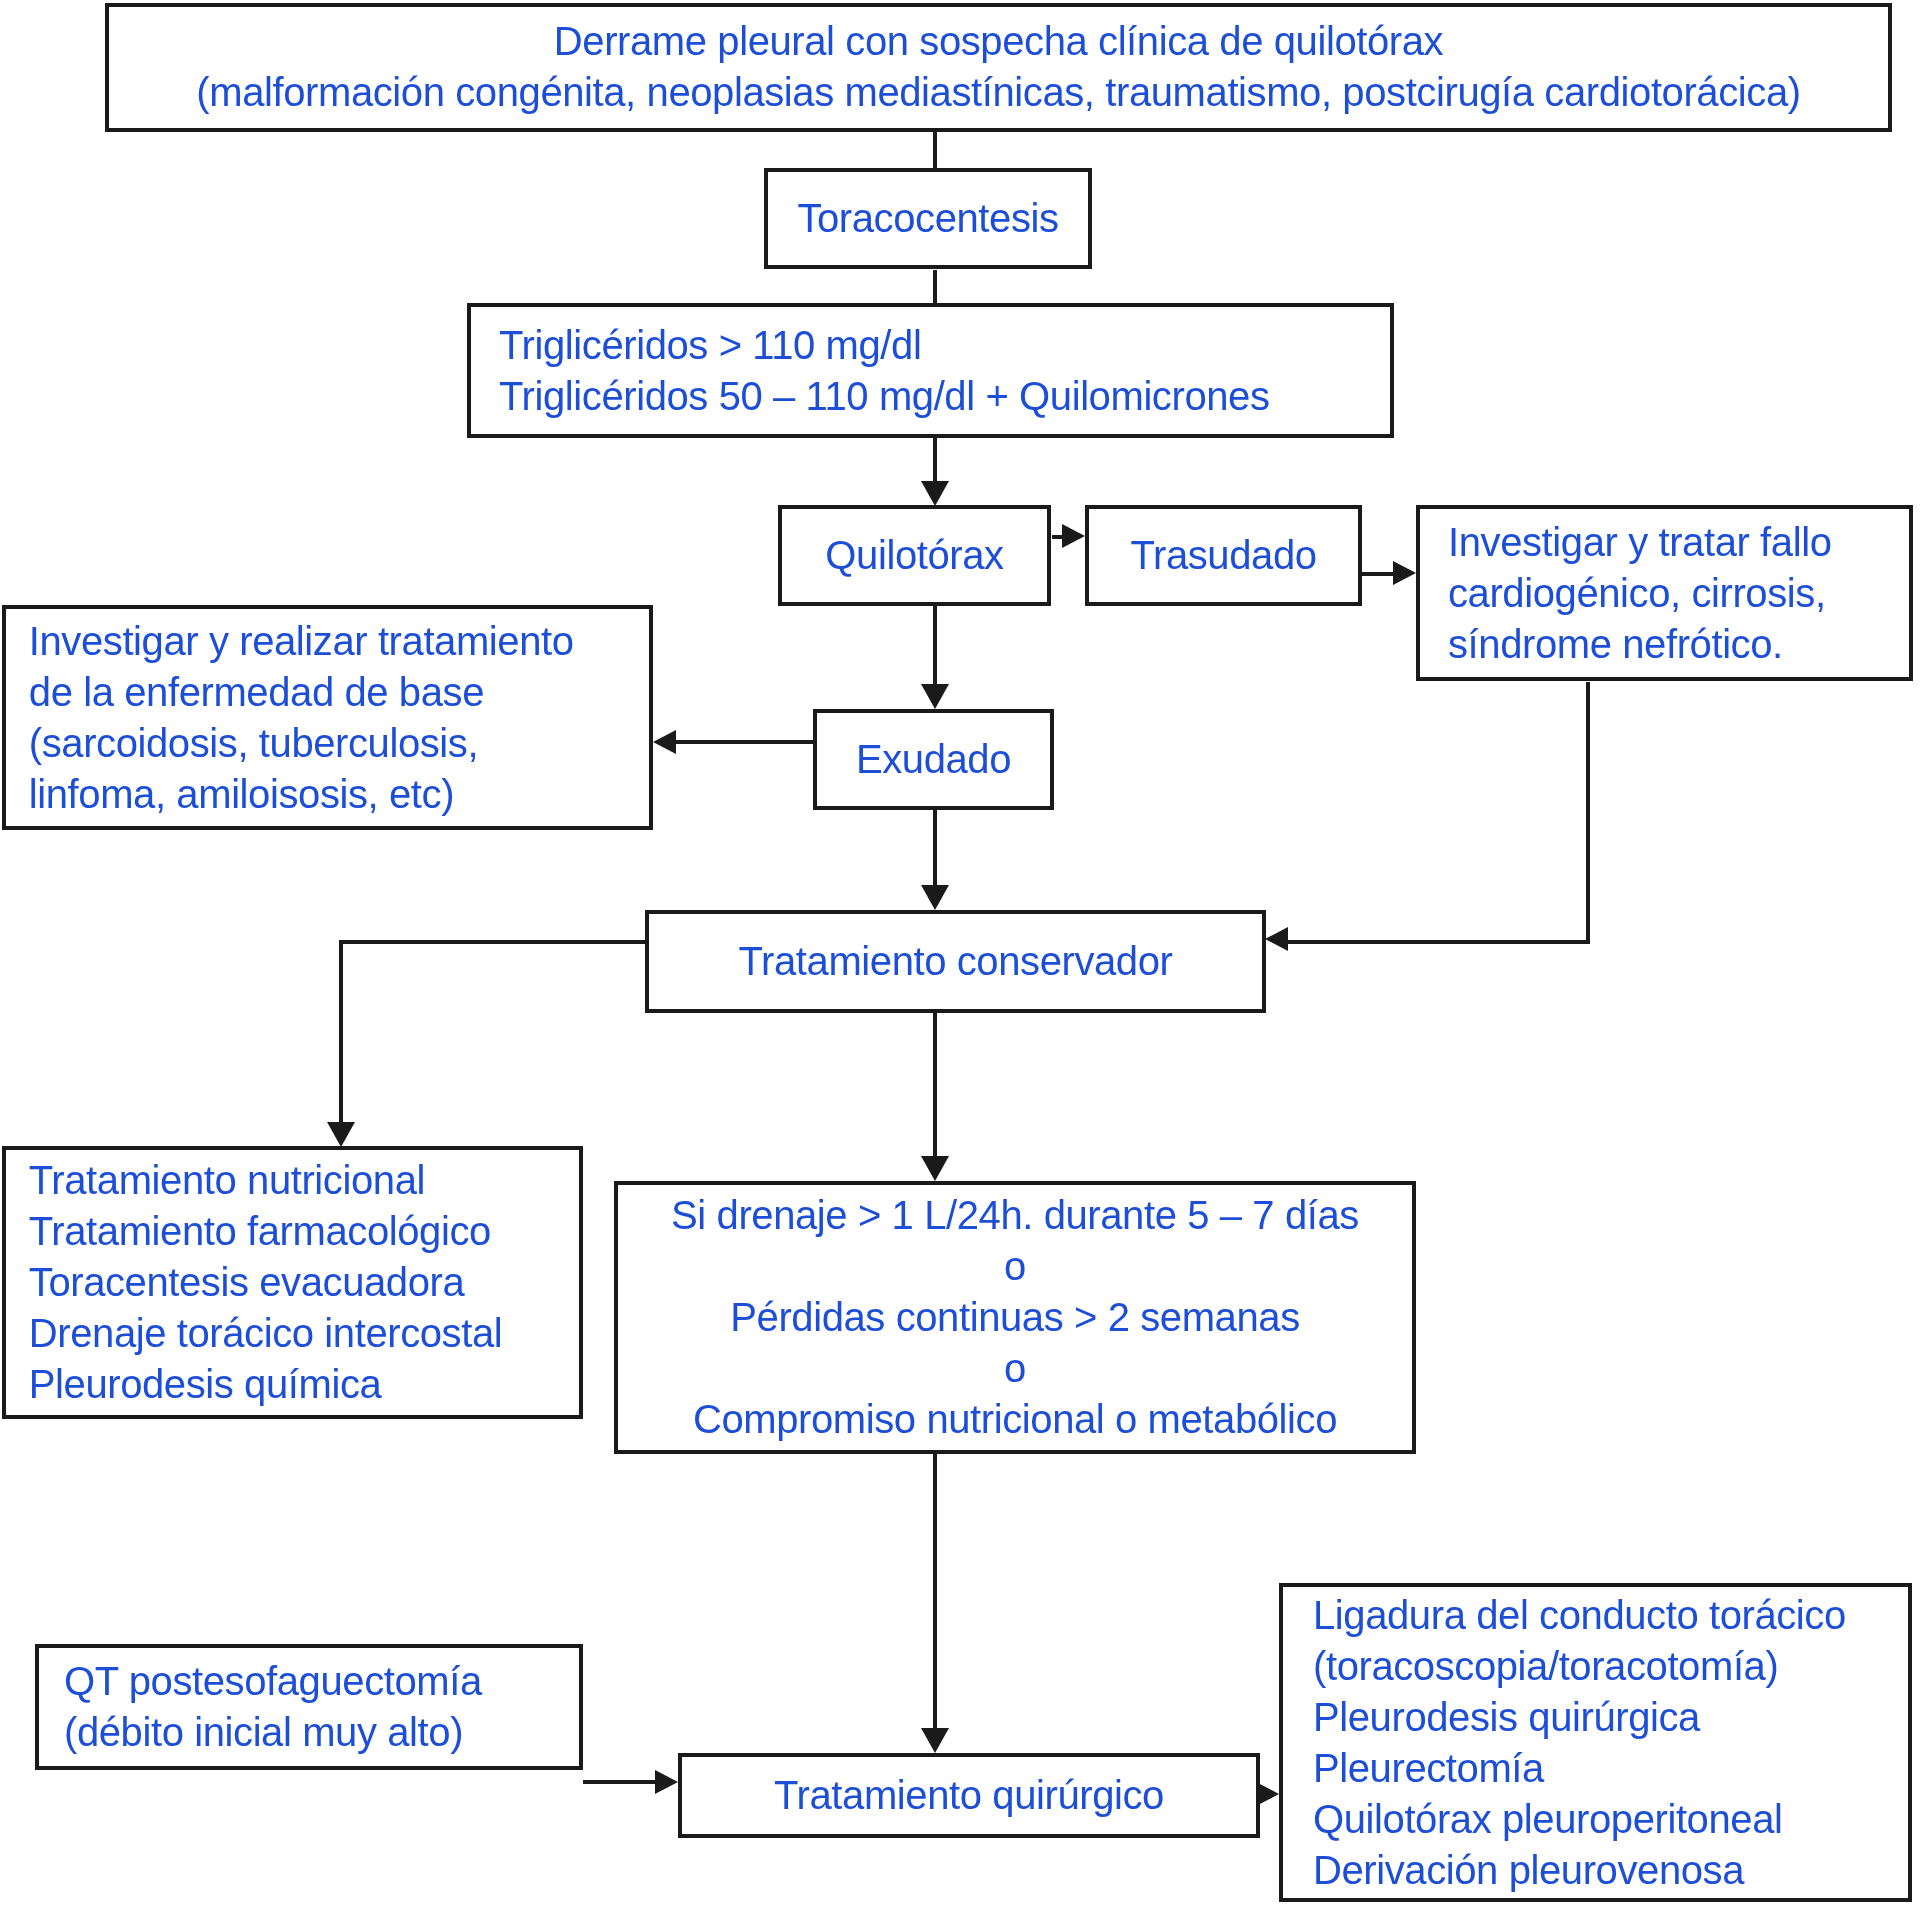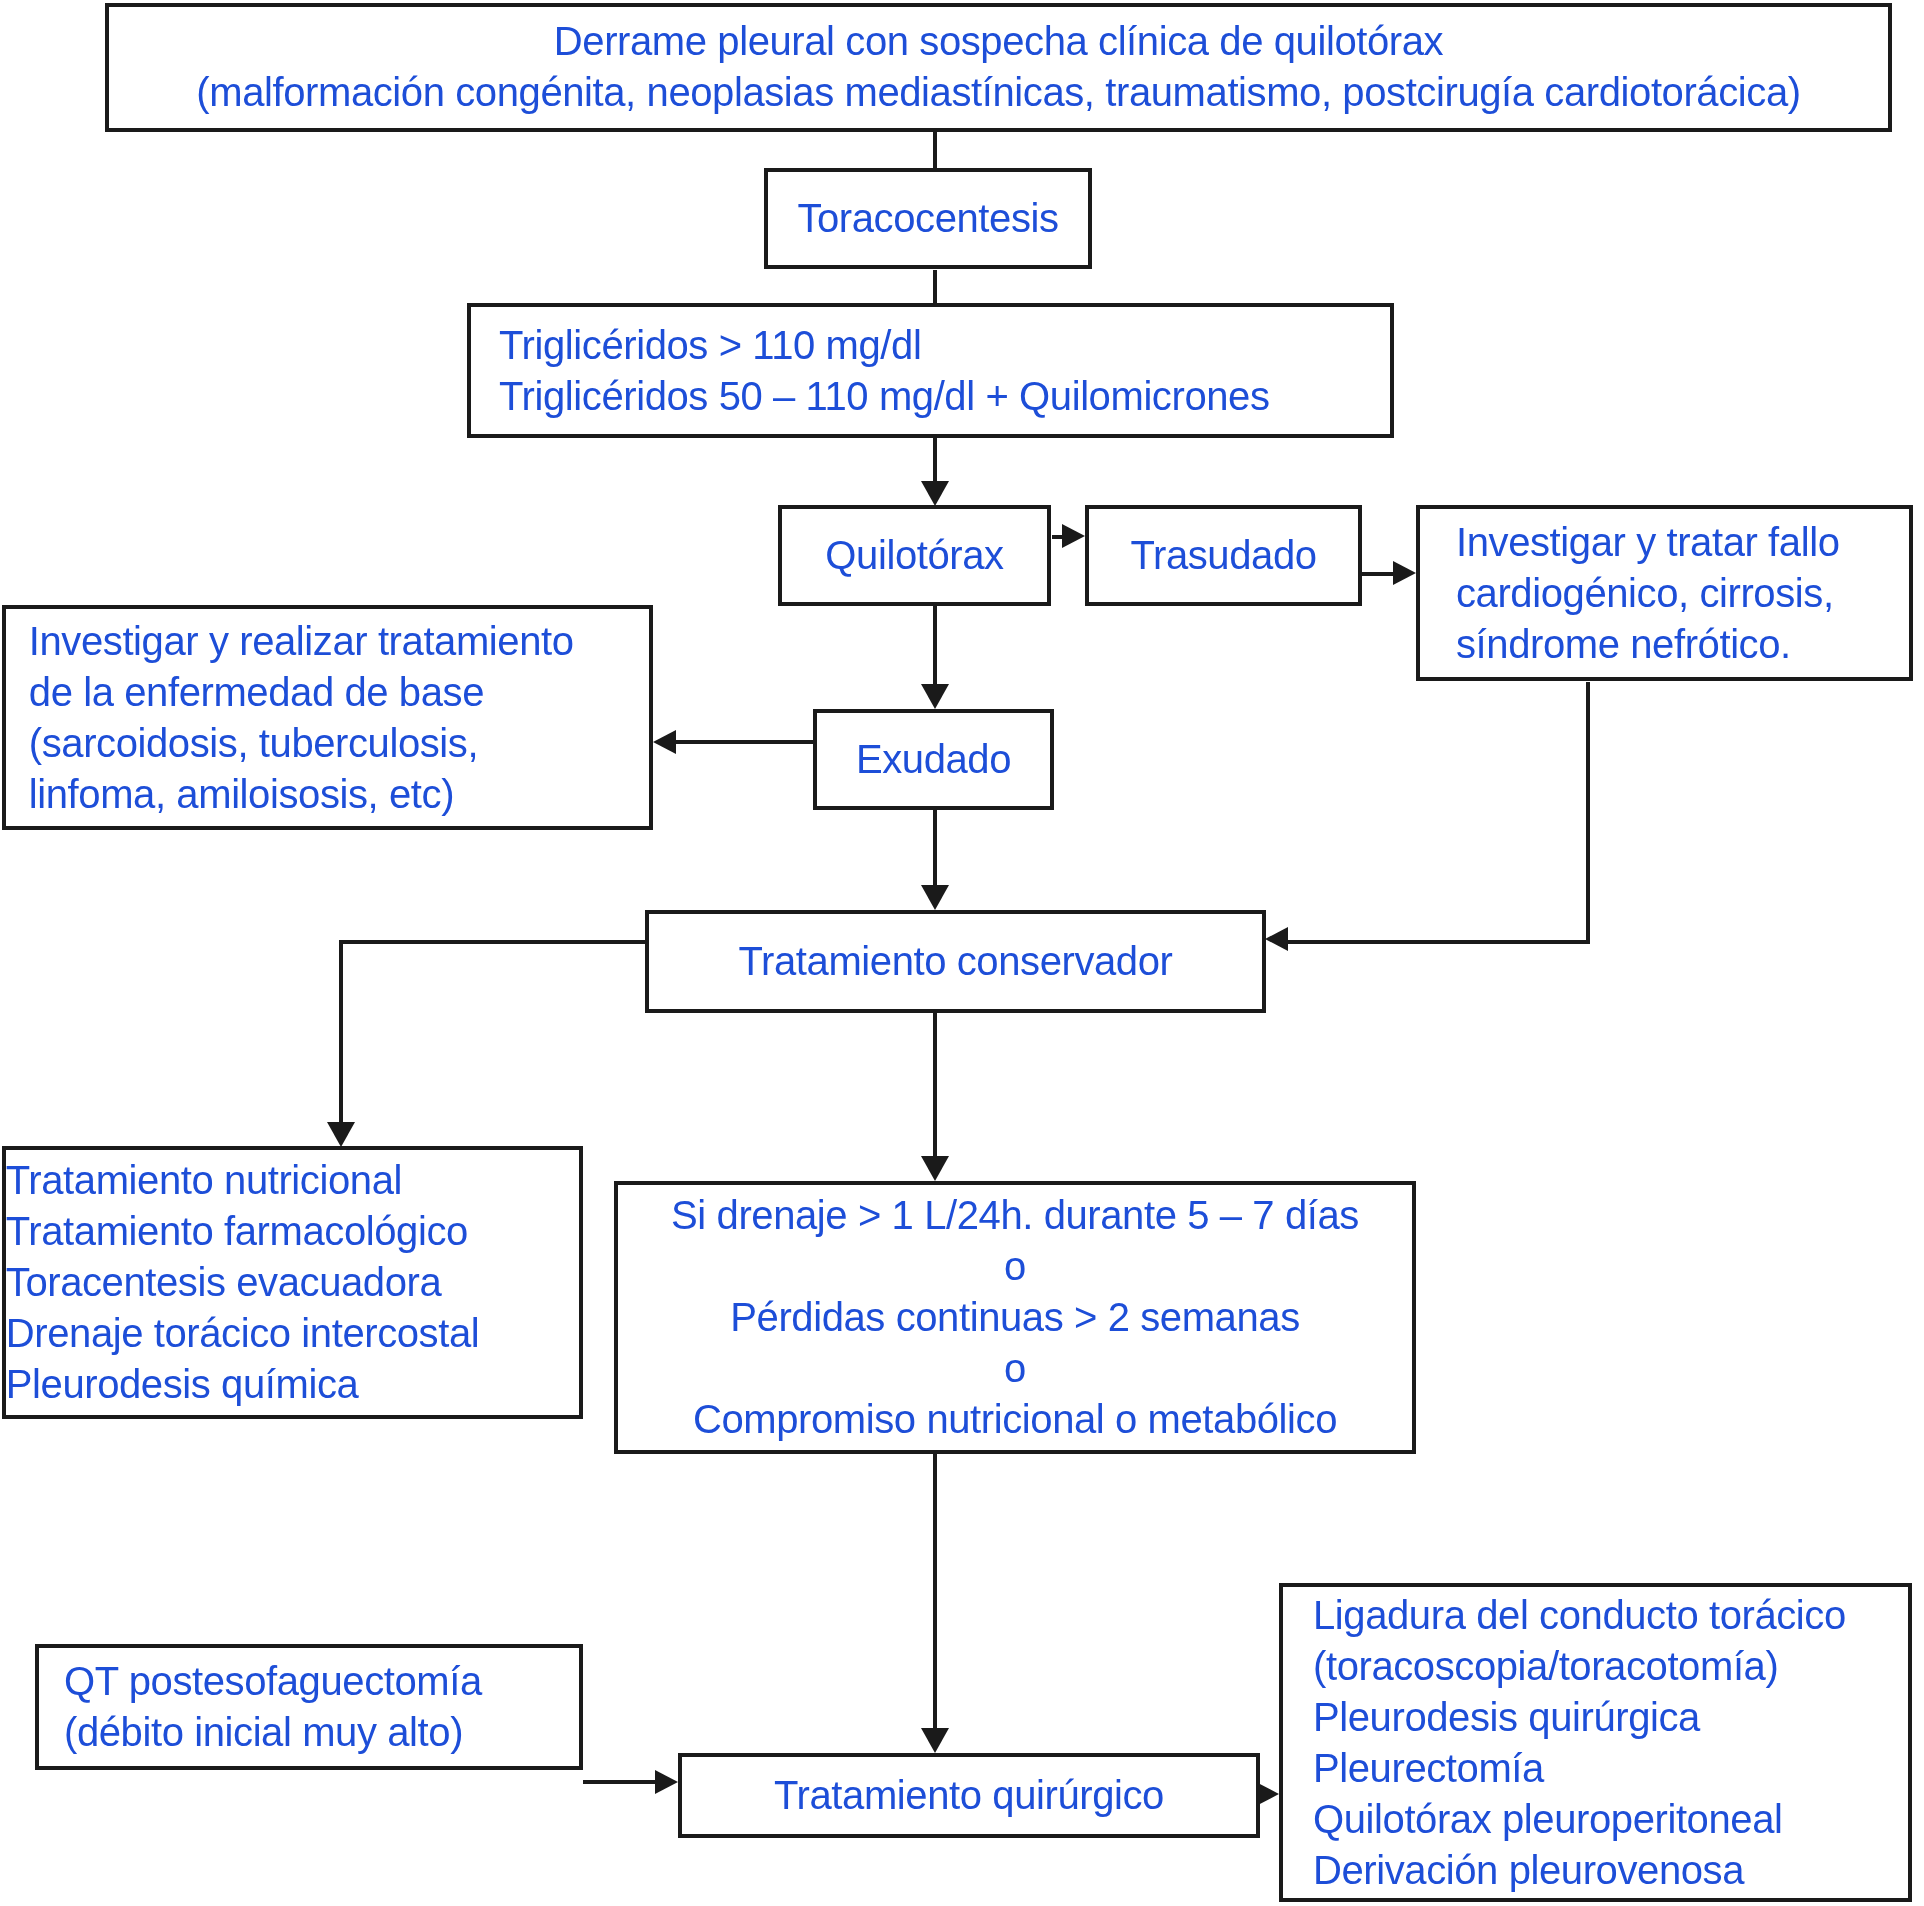--- a/index.html
+++ b/index.html
@@ -53,42 +53,42 @@
   </div>
 
   <div class="box center" style="left:778px; top:505px; width:273px; height:101px;">
     <div>Quilotórax</div>
   </div>
 
   <div class="box center" style="left:1085px; top:505px; width:277px; height:101px;">
     <div>Trasudado</div>
   </div>
 
-  <div class="box left" style="left:1416px; top:505px; width:497px; height:176px; padding-left:36px;">
+  <div class="box left" style="left:1416px; top:505px; width:497px; height:176px; padding-left:28px;">
     <div>Investigar y tratar fallo</div>
     <div>cardiogénico, cirrosis,</div>
     <div>síndrome nefrótico.</div>
   </div>
 
   <div class="box left" style="left:1.8px; top:605px; width:651px; height:225px; padding-left:23px;">
     <div>Investigar y realizar tratamiento</div>
     <div>de la enfermedad de base</div>
     <div>(sarcoidosis, tuberculosis,</div>
     <div>linfoma, amiloisosis, etc)</div>
   </div>
 
   <div class="box center" style="left:645px; top:910px; width:621px; height:103px;">
     <div>Tratamiento conservador</div>
   </div>
 
   <div class="box center" style="left:813px; top:709px; width:241px; height:101px;">
     <div>Exudado</div>
   </div>
 
-  <div class="box left" style="left:1.8px; top:1146px; width:581px; height:273px; ">
+  <div class="box left" style="left:1.8px; top:1146px; width:581px; height:273px; padding-left:23px;">
     <div>Tratamiento nutricional</div>
     <div>Tratamiento farmacológico</div>
     <div>Toracentesis evacuadora</div>
     <div>Drenaje torácico intercostal</div>
     <div>Pleurodesis química</div>
   </div>
 
   <div class="box center" style="left:614px; top:1181px; width:802px; height:273px;">
     <div>Si drenaje &gt; 1 L/24h. durante 5 – 7 días</div>
     <div>o</div>

